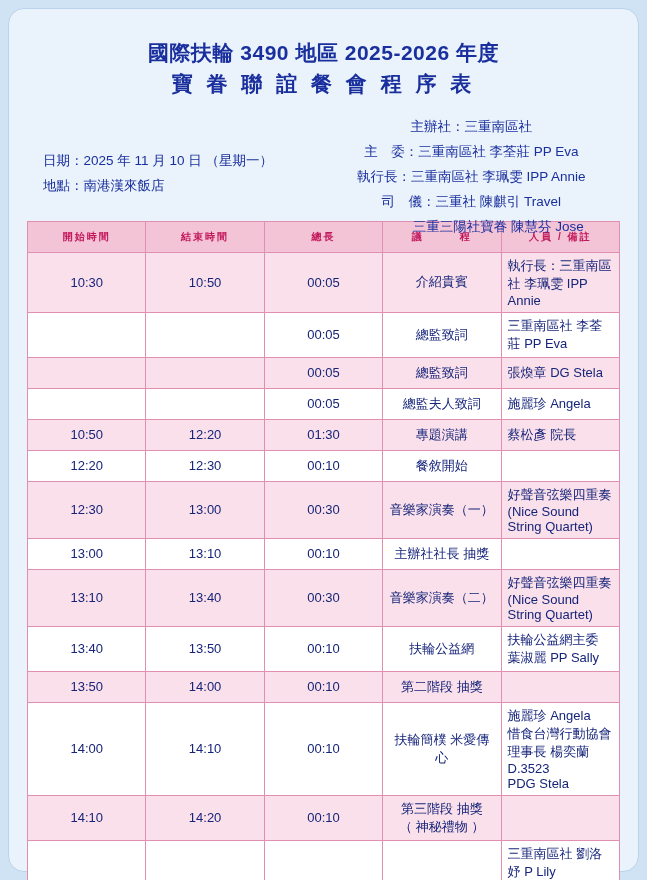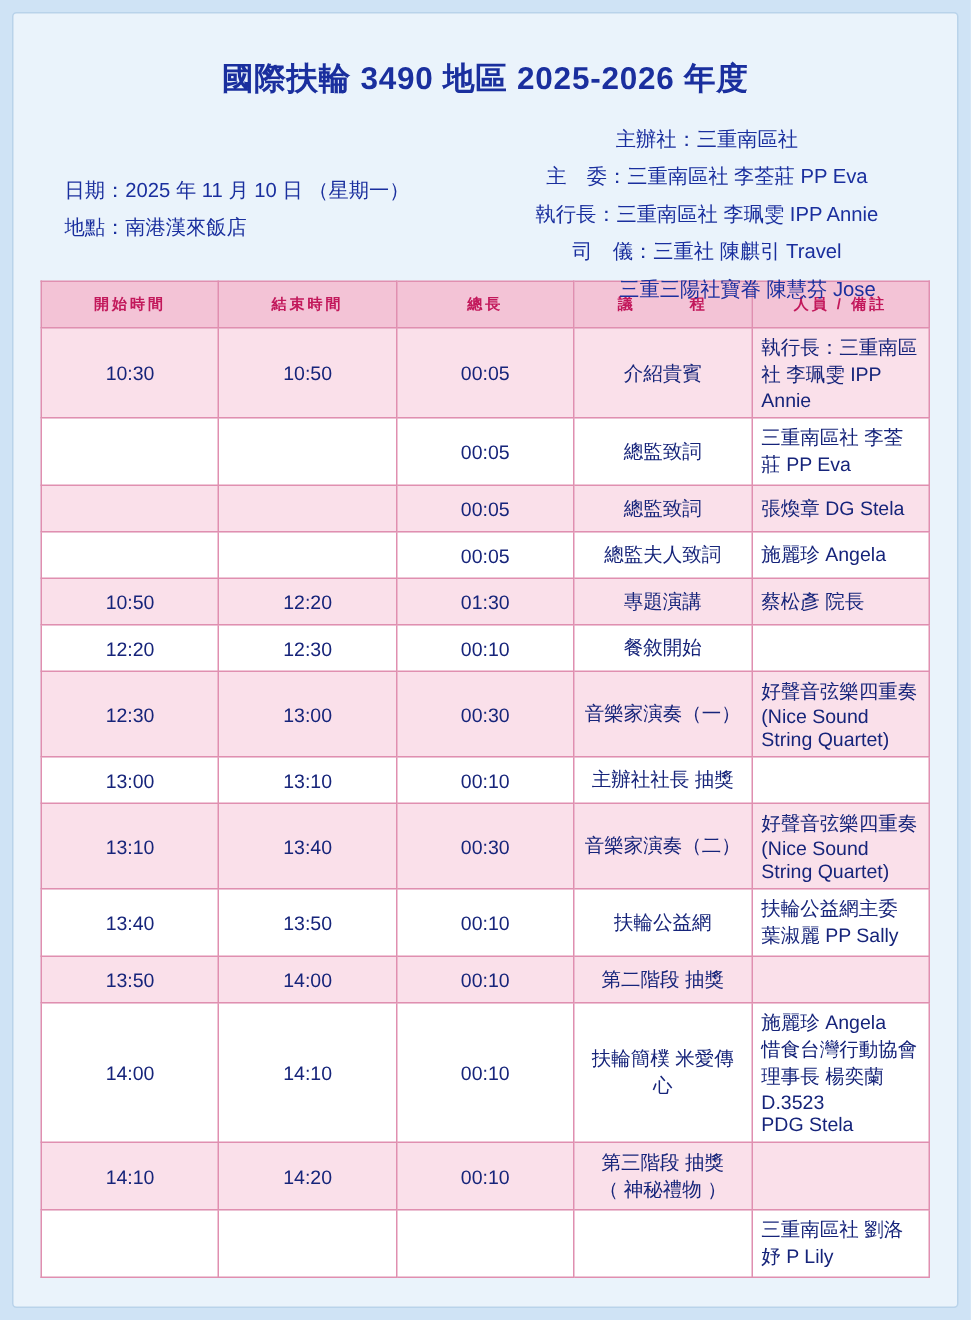--- a/index.html
+++ b/index.html
@@ -21,21 +21,21 @@
     padding: 0;
   }
   .sheet {
     position: absolute;
     left: 8px;
     top: 8px;
     width: 631px;
     height: 864px;
     background: #eaf3fb;
     border: 1px solid #b9d3ea;
-    border-radius: 3px;
+    border-radius: 16px;
     box-sizing: border-box;
     padding: 16px 18px;
   }
   .title-block {
     text-align: center;
     color: #1a2f9e;
     font-weight: bold;
     margin-top: 14px;
   }
   .title-line1 {
@@ -122,20 +122,21 @@
   }
 </style>
 </head>
 <body>
 
 <div class="page">
   <div class="sheet">
 
     <div class="title-block">
       <div class="title-line1">國際扶輪 3490 地區 2025-2026 年度</div>
+      <div class="title-line2">寶 眷 聯 誼 餐 會 程 序 表</div>
     </div>
 
     <div class="meta">
       <div class="meta-left">
         <div>日期：2025 年 11 月 10 日 （星期一）</div>
         <div>地點：南港漢來飯店</div>
       </div>
       <div class="meta-right">
         <div>主辦社：三重南區社</div>
         <div>主　委：三重南區社 李荃莊 PP Eva</div>

